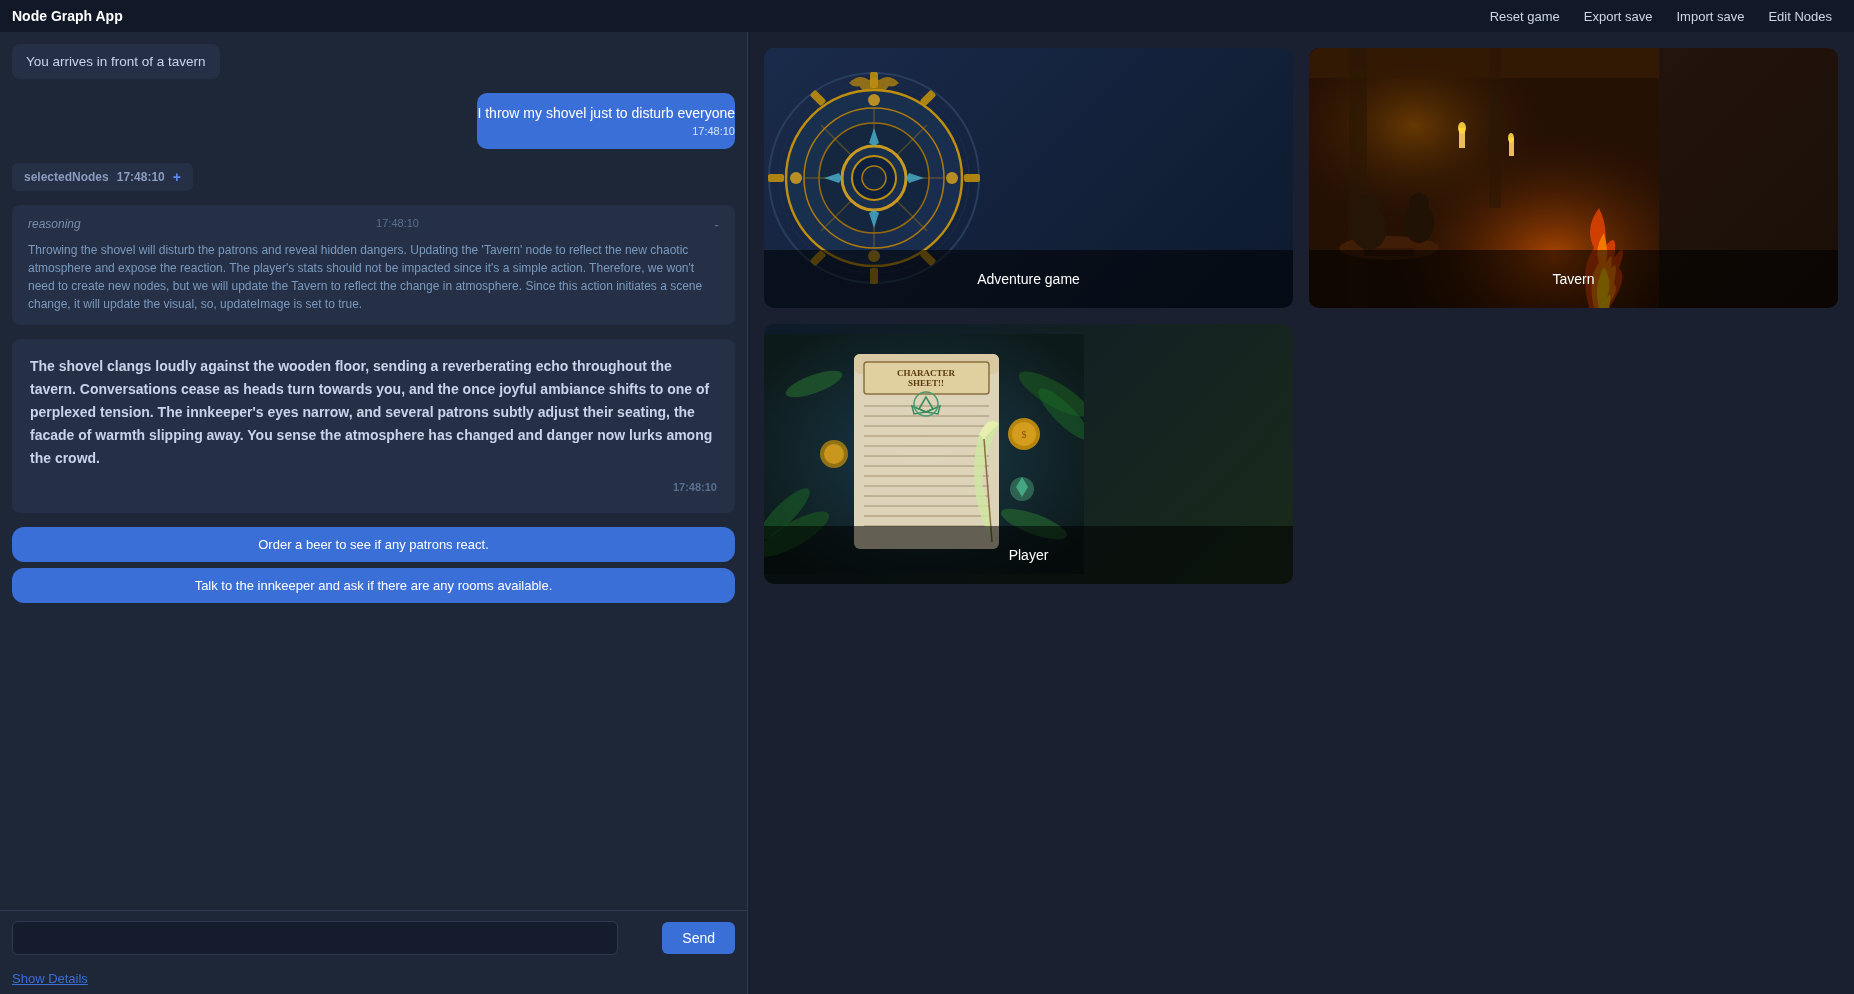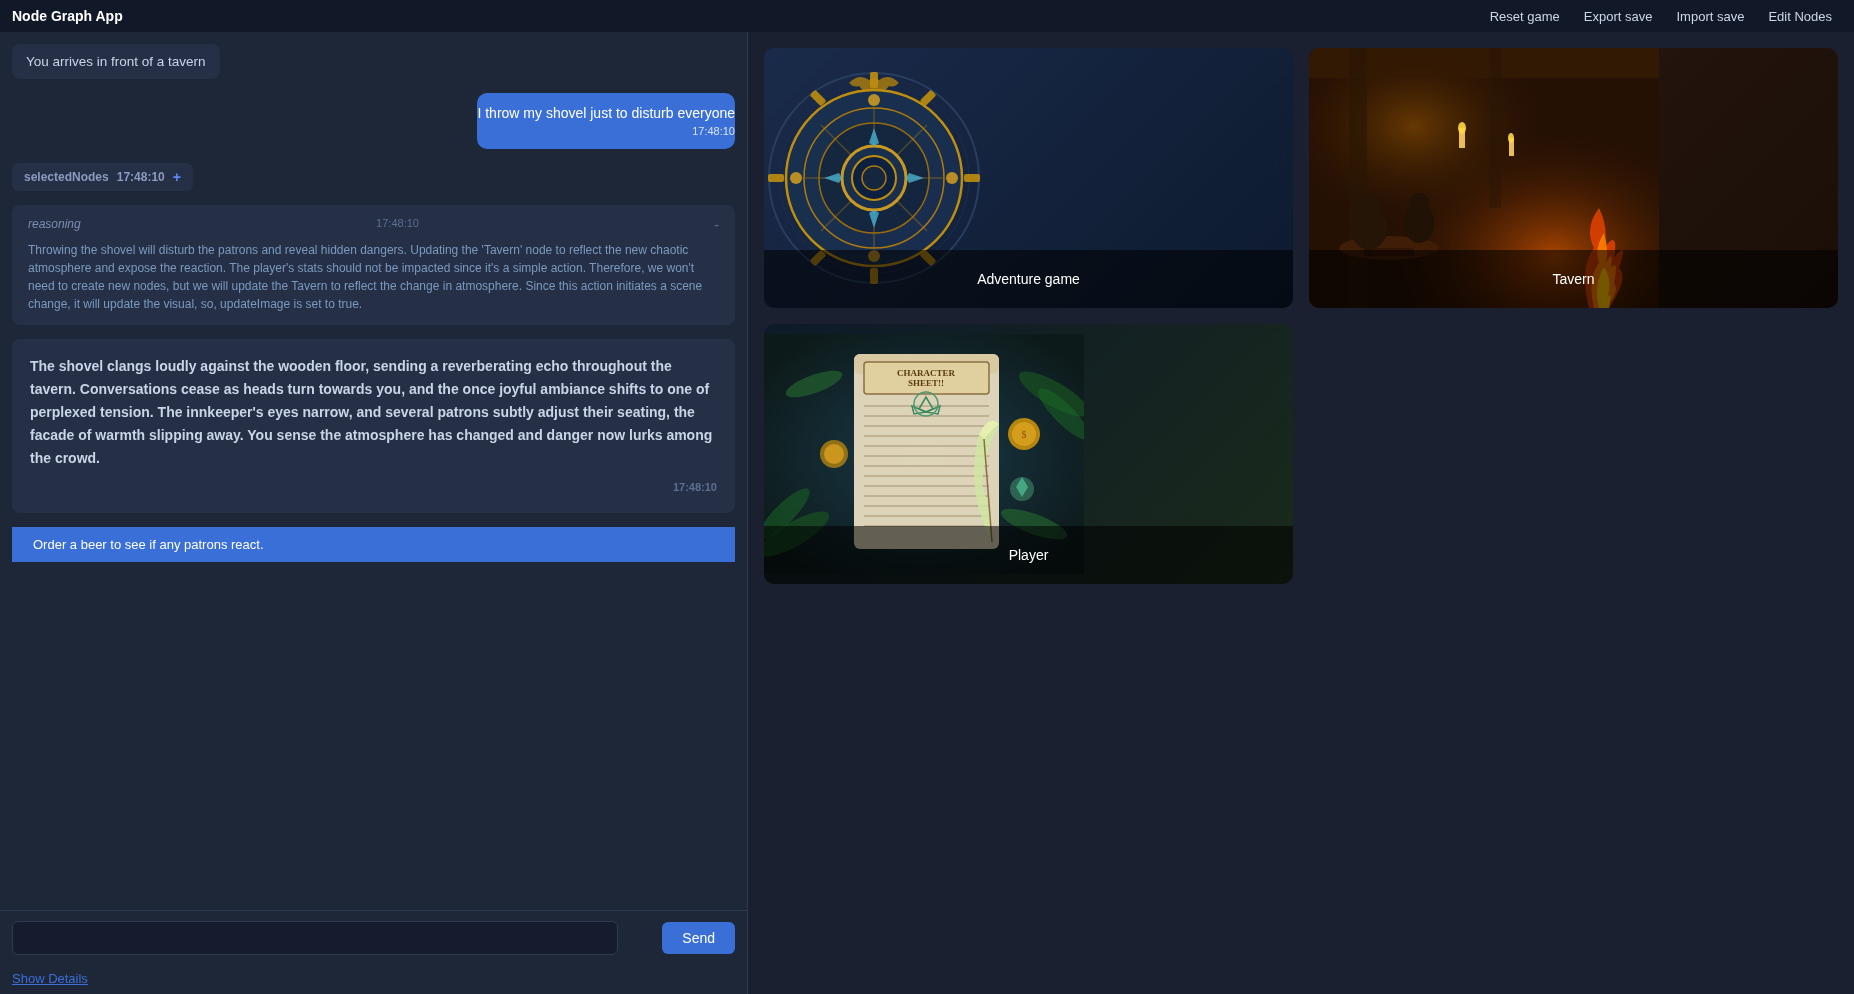--- a/index.html
+++ b/index.html
@@ -160,26 +160,26 @@
     }
     .msg-choices {
       display: flex;
       flex-direction: column;
       gap: 6px;
       align-self: stretch;
     }
     .choice-btn {
       background: #3a6fd8;
       border: none;
-      border-radius: 0;
+      border-radius: 12px;
       color: #fff;
       font-size: 13px;
       padding: 10px 21px;
       cursor: pointer;
-      text-align: left;
+      text-align: center;
       width: 100%;
     }
     .chat-input-area {
       border-top: 1px solid #2d3a50;
       padding: 10px 12px;
       display: flex;
       gap: 8px;
       align-items: center;
       background: #1e2738;
     }
@@ -311,20 +311,21 @@
         <div class="reasoning-body">Throwing the shovel will disturb the patrons and reveal hidden dangers. Updating the 'Tavern' node to reflect the new chaotic atmosphere and expose the reaction. The player's stats should not be impacted since it's a simple action. Therefore, we won't need to create new nodes, but we will update the Tavern to reflect the change in atmosphere. Since this action initiates a scene change, it will update the visual, so, updateImage is set to true.</div>
       </div>
 
       <div class="msg-narrative">
         <span>The shovel clangs loudly against the wooden floor, sending a reverberating echo throughout the tavern. Conversations cease as heads turn towards you, and the once joyful ambiance shifts to one of perplexed tension. The innkeeper's eyes narrow, and several patrons subtly adjust their seating, the facade of warmth slipping away. You sense the atmosphere has changed and danger now lurks among the crowd.</span>
         <span class="msg-time">17:48:10</span>
       </div>
 
       <div class="msg-choices">
         <button class="choice-btn">Order a beer to see if any patrons react.</button>
+        <button class="choice-btn">Talk to the innkeeper and ask if there are any rooms available.</button>
       </div>
 
     </div>
 
     <div class="chat-input-area">
       <input class="chat-input" type="text" placeholder="" style="">
       <button class="send-btn">Send</button>
     </div>
     <div class="show-details-link">Show Details</div>
   </div>

